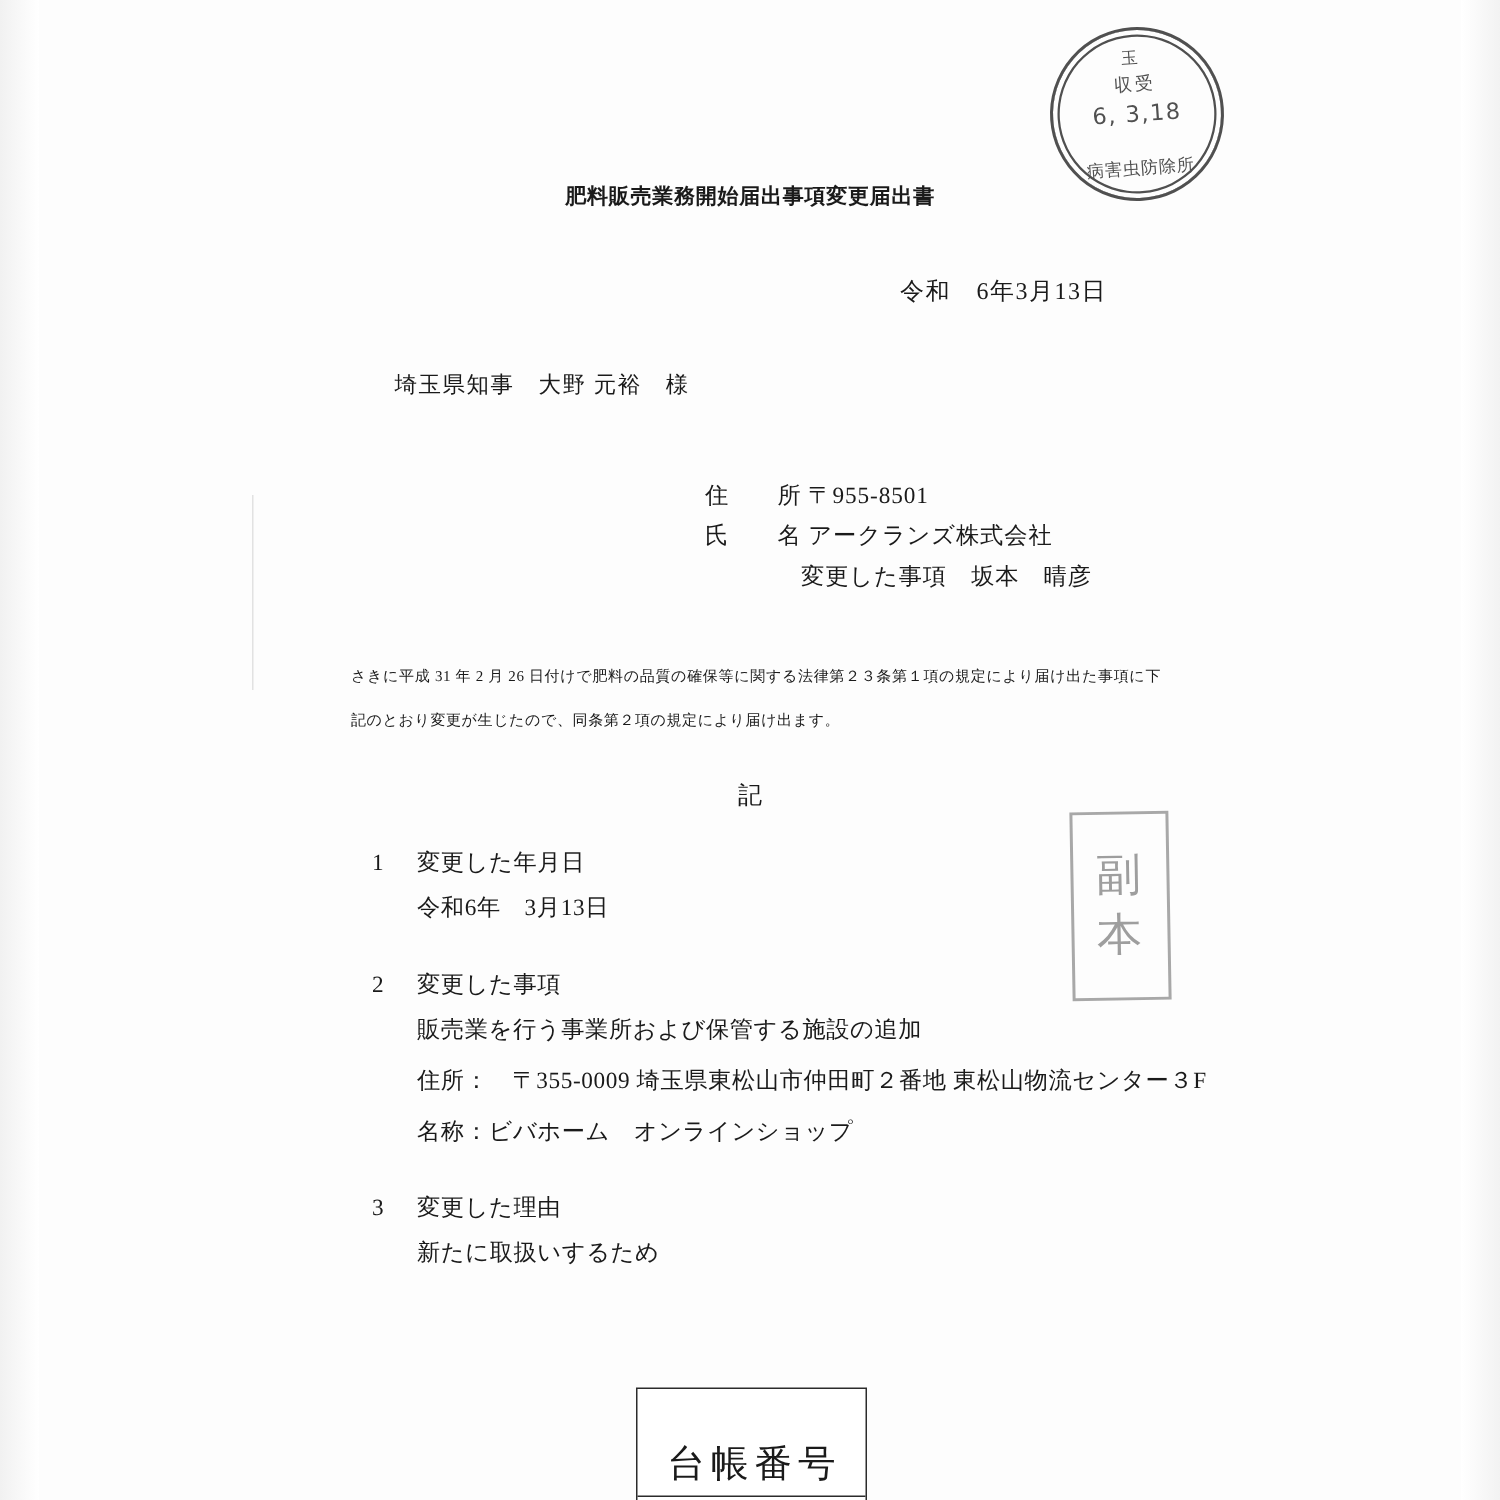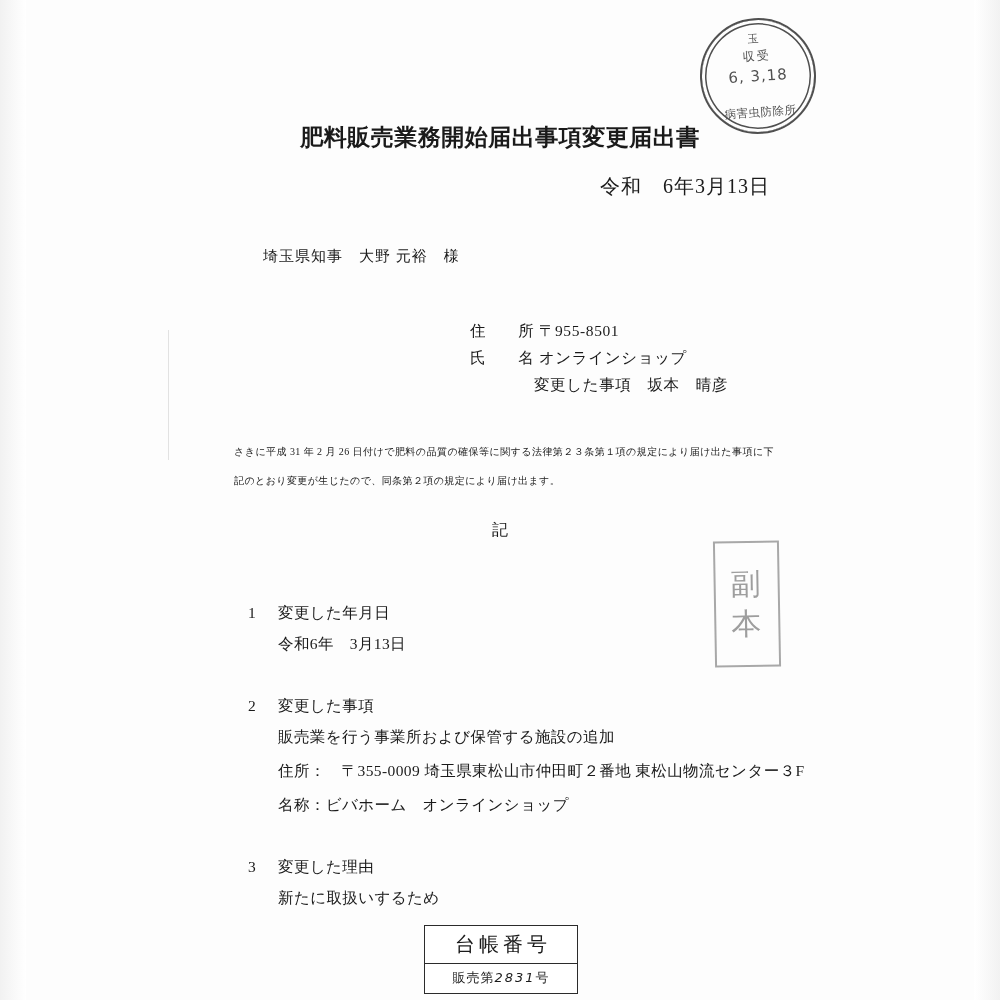--- a/index.html
+++ b/index.html
@@ -45,30 +45,30 @@
     width: 1px; height: 130px;
     background: #e2e2e2;
   }
 
   
   .doc-title {
     position: absolute;
     left: 0; top: 122px;
     width: 1000px;
     text-align: center;
-    font-size: 23px;
+    font-size: 14px;
     letter-spacing: 0.5px;
     font-weight: 600;
   }
 
   
   .date-line {
     position: absolute;
-    left: 600px; top: 173px;
-    font-size: 20px;
+    left: 600px; top: 184px;
+    font-size: 16px;
     letter-spacing: 1px;
   }
 
   
   .addressee {
     position: absolute;
     left: 263px; top: 247px;
     font-size: 15px;
     letter-spacing: 1px;
   }
@@ -110,21 +110,21 @@
 
   
   .items {
     position: absolute;
     left: 248px; top: 565px;
     width: 620px;
     font-size: 15.5px;
     letter-spacing: 0.4px;
   }
   .item { margin-bottom: 26px; }
-  .item-head { white-space: nowrap; margin-top: 38px; }
+  .item-head { white-space: nowrap; }
   .item-num {
     display: inline-block;
     width: 30px;
   }
   .item-sub {
     padding-left: 30px;
     margin-top: 6px;
     line-height: 28px;
     white-space: nowrap;
   }
@@ -181,24 +181,25 @@
   
   .ledger-box {
     position: absolute;
     left: 424px; top: 925px;
     width: 152px;
     border: 1.6px solid #2b2b2b;
     background: #ffffff;
     text-align: center;
   }
   .ledger-title {
-    font-size: 20px;
+    font-size: 25px;
     letter-spacing: 4px;
     padding: 5px 0 5px 4px;
     border-bottom: 1.4px solid #2b2b2b;
+    margin-top: 28px;
   }
   .ledger-num {
     font-size: 13px;
     letter-spacing: 1px;
     padding: 5px 0 6px 0;
     font-family: "DejaVu Serif", serif;
   }
   .ledger-num .hand {
     font-family: "DejaVu Sans", sans-serif;
     font-style: italic;
@@ -227,21 +228,21 @@
 
   <div class="addressee">埼玉県知事　大野 元裕　様</div>
 
   <div class="applicant">
     <div class="row">
       <span class="lbl">住　　所</span>
       <span>〒955-8501</span>
     </div>
     <div class="row">
       <span class="lbl">氏　　名</span>
-      <span>オンラインショップ</span>
+      <span>アークランズ株式会社</span>
     </div>
     <div class="row indent2">変更した事項　坂本　晴彦</div>
   </div>
 
   <div class="body-para">
     <span class="first">さきに平成 31 年 2 月 26 日付けで肥料の品質の確保等に関する法律第２３条第１項の規定により届け出た事項に下記のとおり変更が生じたので、同条第２項の規定により届け出ます。</span>
   </div>
 
   <div class="ki">記</div>
 

